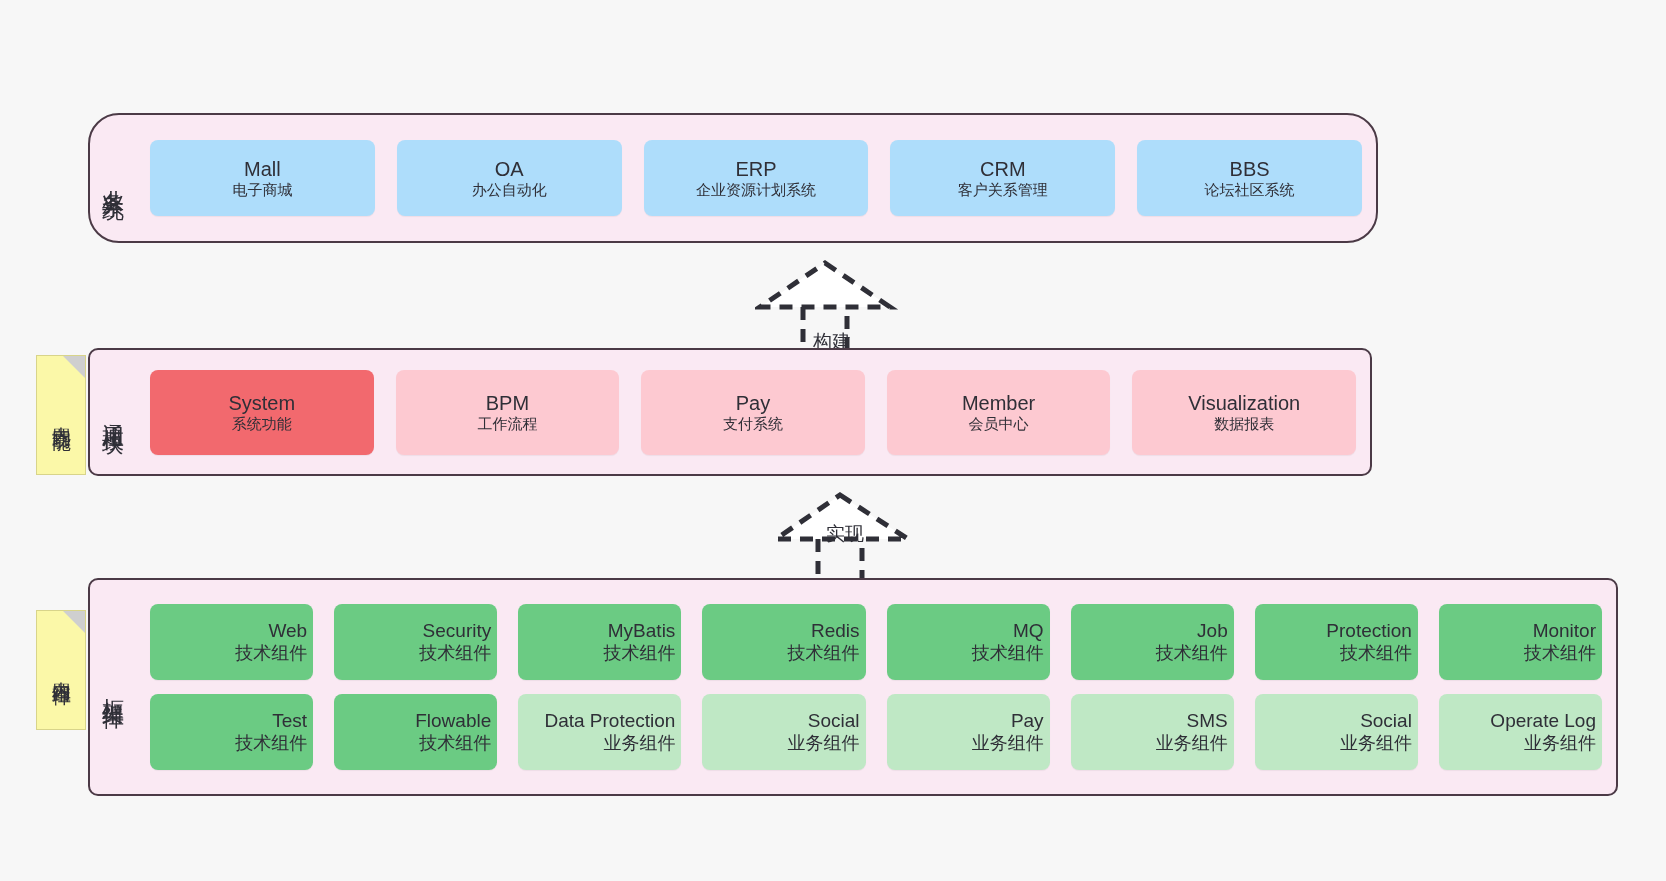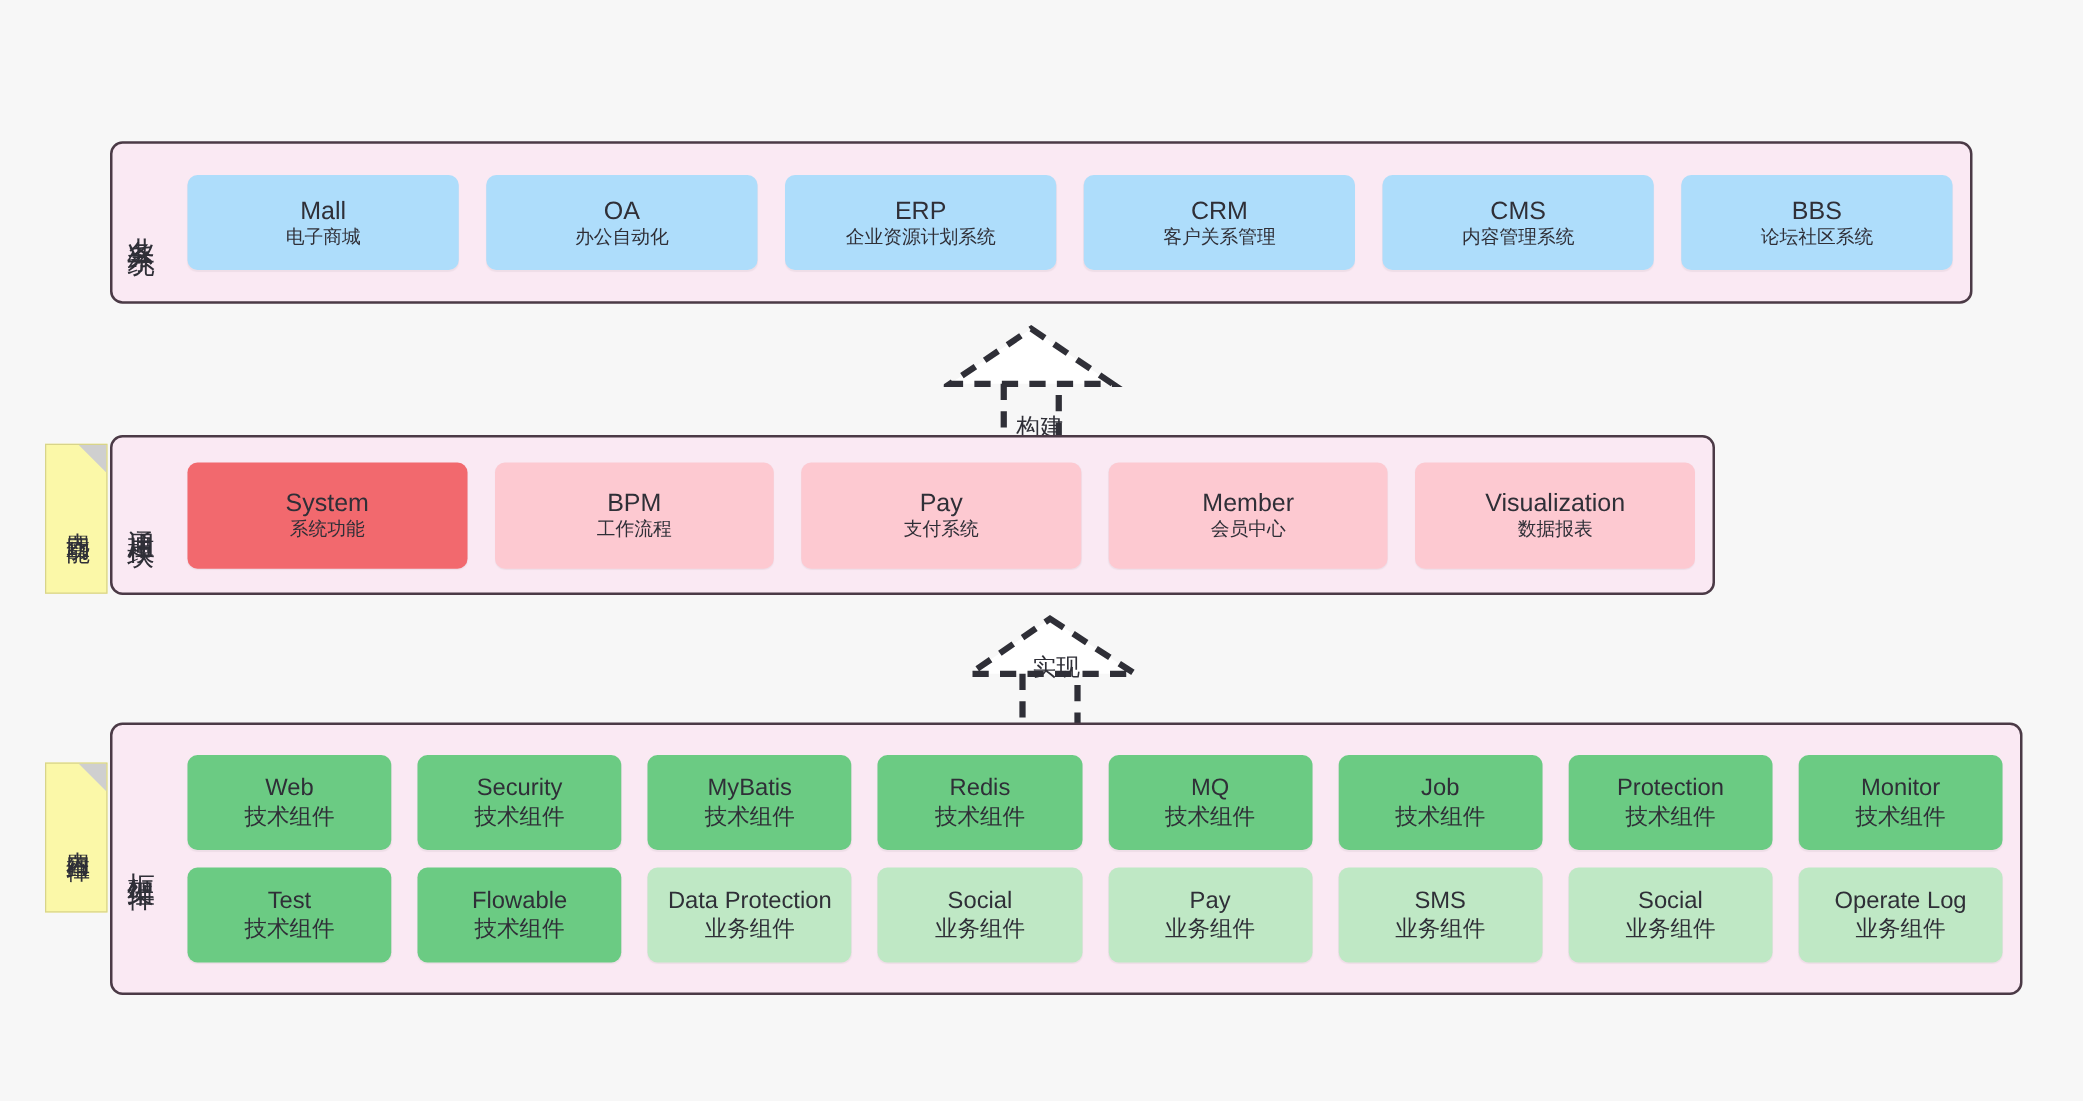--- a/index.html
+++ b/index.html
@@ -75,21 +75,21 @@
     line-height: 1.22;
     padding: 4px 6px;
     box-shadow: 0 1px 1px rgba(0,0,0,0.05);
   }
   .node .t1 { font-size: 20px; }
   .node .t2 { font-size: 15px; }
 
   .layer-top .node   { height: 76px; background: #aeddfb; }
   .layer-mid .node   { height: 85px; background: #fdc9d1; }
   .layer-mid .node.accent { background: #f2696e; }
-  .layer-bot .node   { height: 76px; background: #bfe8c5; }
+  .layer-bot .node   { height: 76px; background: #bfe8c5; align-items: flex-end; }
   .layer-bot .node.tech { background: #6bcb83; }
   .layer-bot .node .t1 { font-size: 19px; }
   .layer-bot .node .t2 { font-size: 18px; }
 
   
   .note {
     position: absolute;
     box-sizing: border-box;
     width: 50px;
     background: #fbf8a8;
@@ -125,43 +125,39 @@
     color: #2f2f37;
     background: transparent;
     white-space: nowrap;
   }
 </style>
 </head>
 <body>
 
 <div id="canvas">
 
-  <div class="layer layer-top" style="left:88px; top:113px; width:1490px; height:130px;">
+  <div class="layer layer-top" style="left:88px; top:113px; width:1290px; height:130px;border-radius:31px;">
     <div class="layer-label">业务系统</div>
     <div class="layer-body">
       <div class="row">
         <div class="node">
           <span class="t1">Mall</span>
           <span class="t2">电子商城</span>
         </div>
         <div class="node">
           <span class="t1">OA</span>
           <span class="t2">办公自动化</span>
         </div>
         <div class="node">
           <span class="t1">ERP</span>
           <span class="t2">企业资源计划系统</span>
         </div>
         <div class="node">
           <span class="t1">CRM</span>
           <span class="t2">客户关系管理</span>
-        </div>
-        <div class="node">
-          <span class="t1">CMS</span>
-          <span class="t2">内容管理系统</span>
         </div>
         <div class="node">
           <span class="t1">BBS</span>
           <span class="t2">论坛社区系统</span>
         </div>
       </div>
     </div>
   </div>
 
   <div class="arrow-wrap" style="left:755px; top:255px; width:150px; height:100px;">

